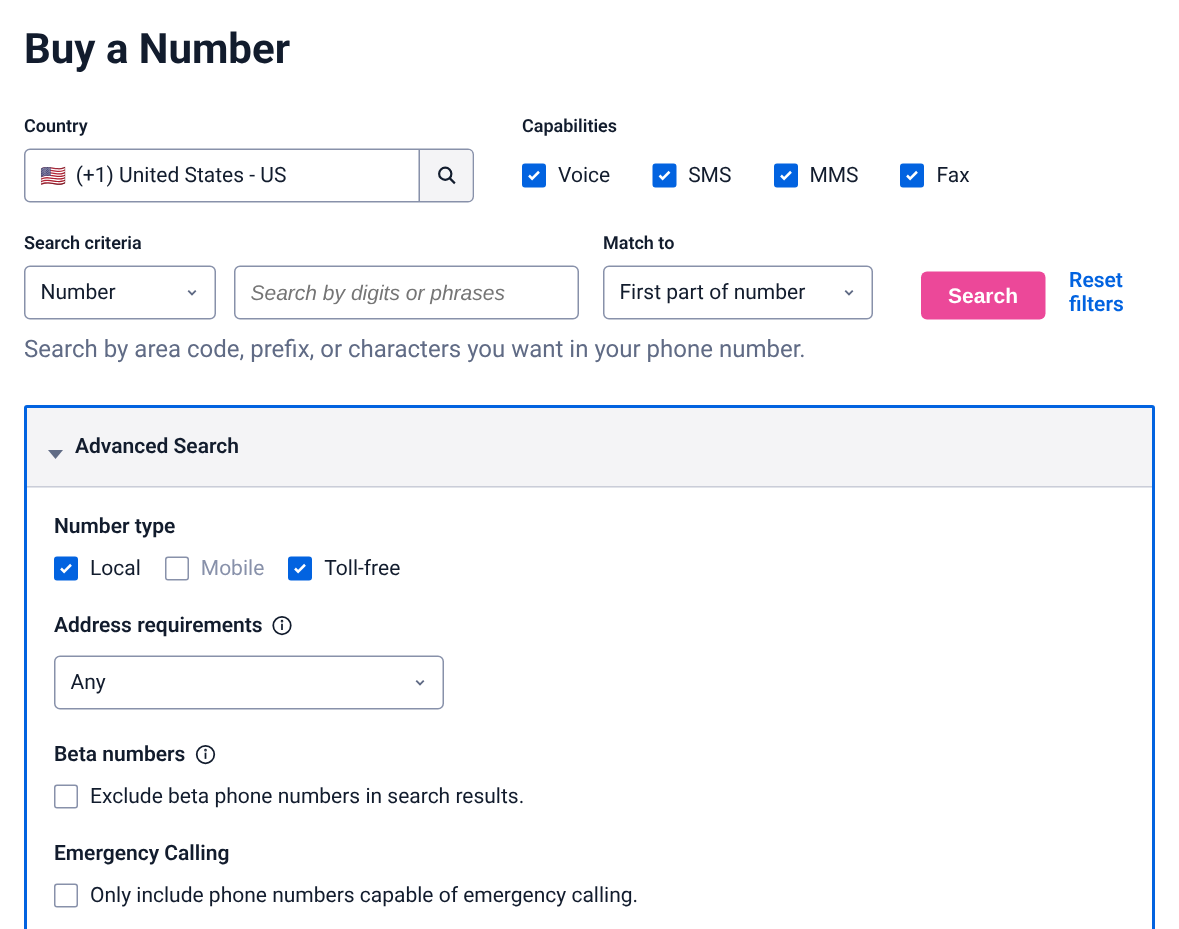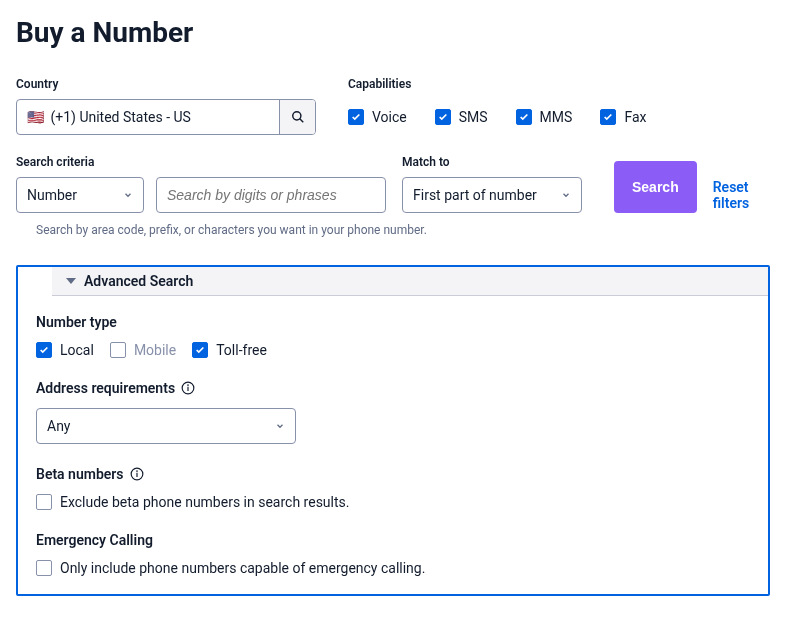--- a/index.html
+++ b/index.html
@@ -133,61 +133,59 @@
       border-radius: 4px;
       height: 36px;
       padding: 0 10px;
       font-size: 14px;
       font-style: italic;
       color: #7f1d1d;
       width: 230px;
       outline: none;
     }
     .search-btn {
-      background: #8b5cf6;
+      background: #ec4899;
       color: #fff;
       border: none;
       border-radius: 4px;
-      height: 52px;
+      height: 32px;
       padding: 0 18px;
       font-size: 14px;
       font-weight: 600;
       cursor: pointer;
     }
     .reset-link {
       color: #0263e0;
       font-size: 14px;
       font-weight: 600;
       cursor: pointer;
       text-decoration: none;
       display: flex;
       align-items: center;
       height: 36px;
     }
     .hint {
-      font-size: 12px;
+      font-size: 16px;
       color: #606b85;
       margin-bottom: 28px;
-      margin-left: 20px;
     }
     .advanced-panel {
       border: 2px solid #0263e0;
       border-radius: 2px;
     }
     .advanced-header {
       background: #f4f4f6;
       border-bottom: 1px solid #cacdd8;
-      padding: 6px 14px;
-      display: flex;
-      align-items: center;
+      padding: 18px 14px;
+      display: flex;
+      align-items: flex-end;
       gap: 8px;
       font-size: 14px;
       font-weight: 600;
       cursor: pointer;
-      margin-left: 34px;
     }
     .advanced-body {
       padding: 18px;
     }
     .section {
       margin-bottom: 22px;
     }
     .section:last-child {
       margin-bottom: 0;
     }

